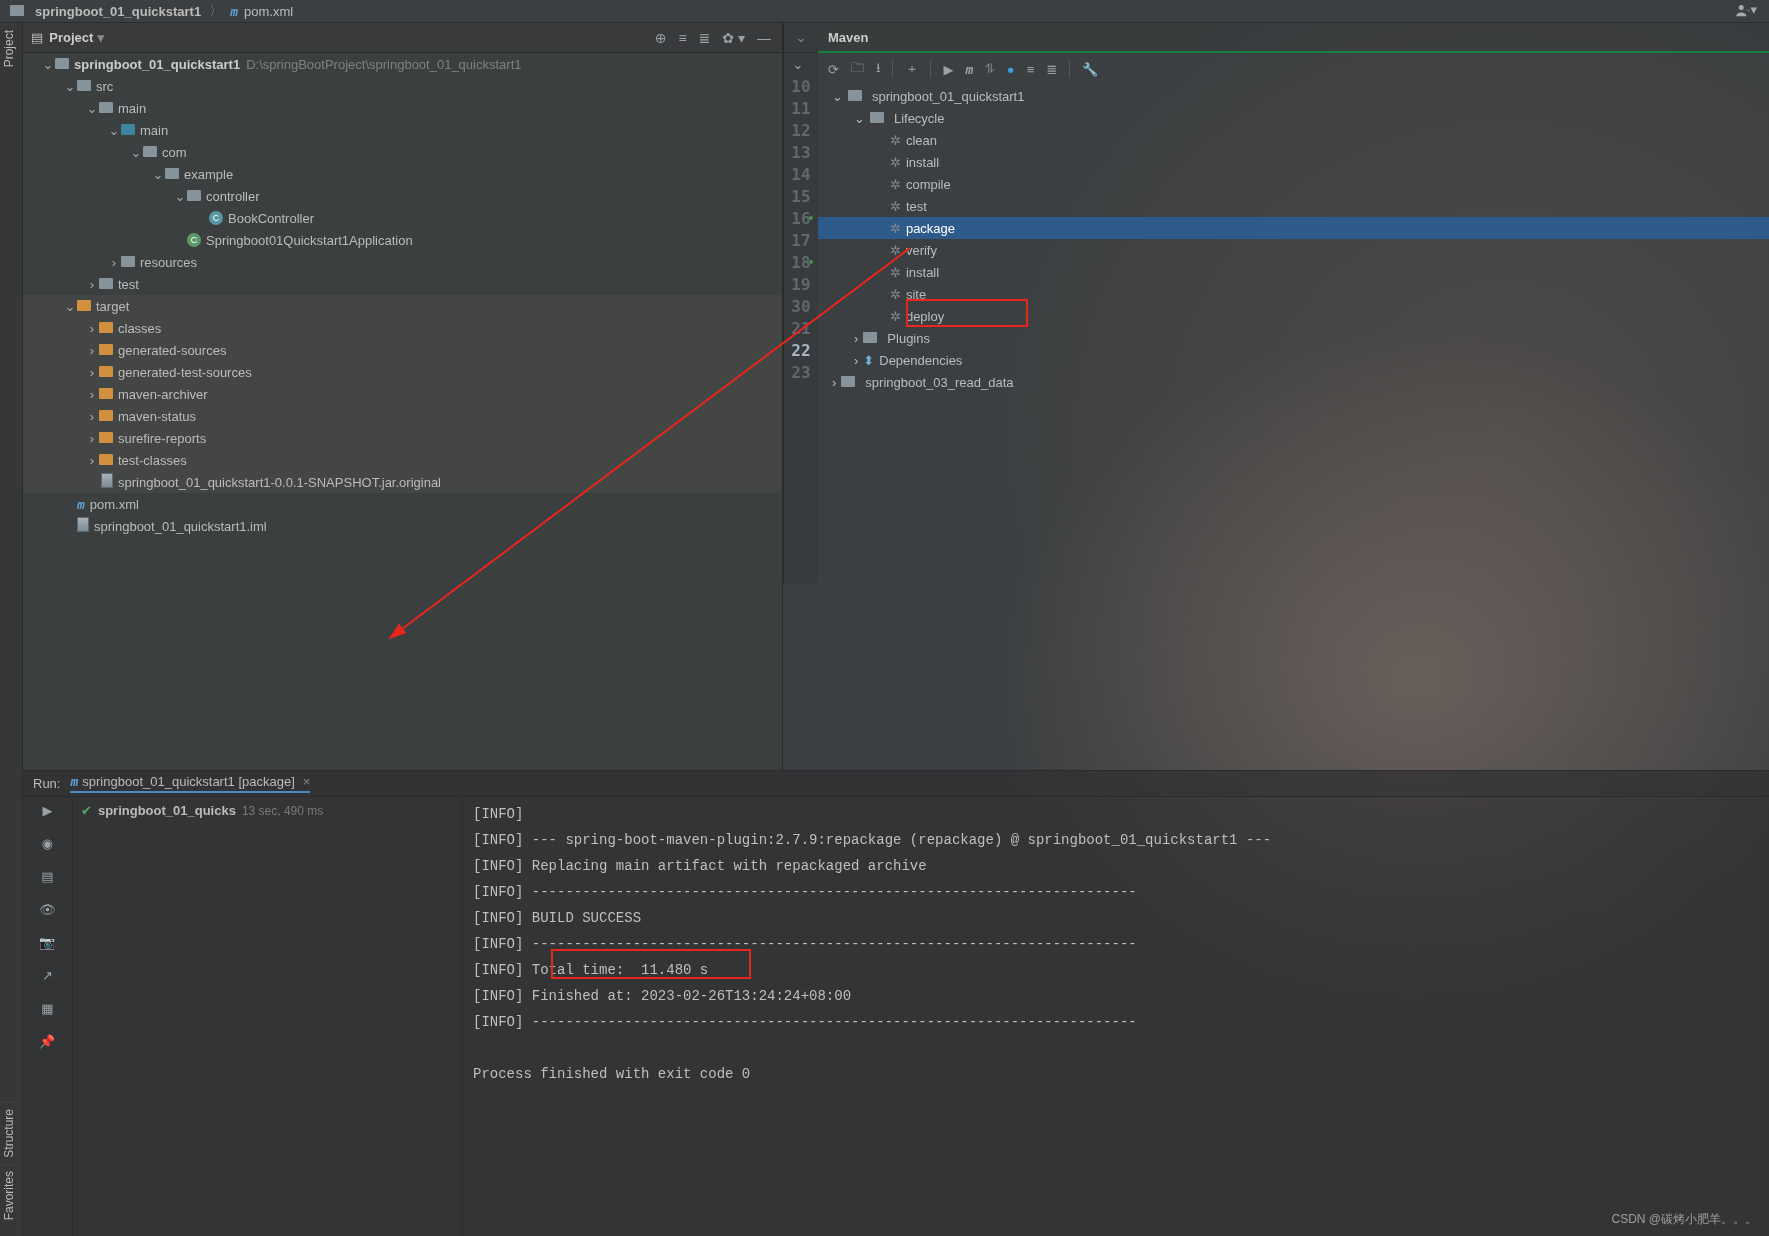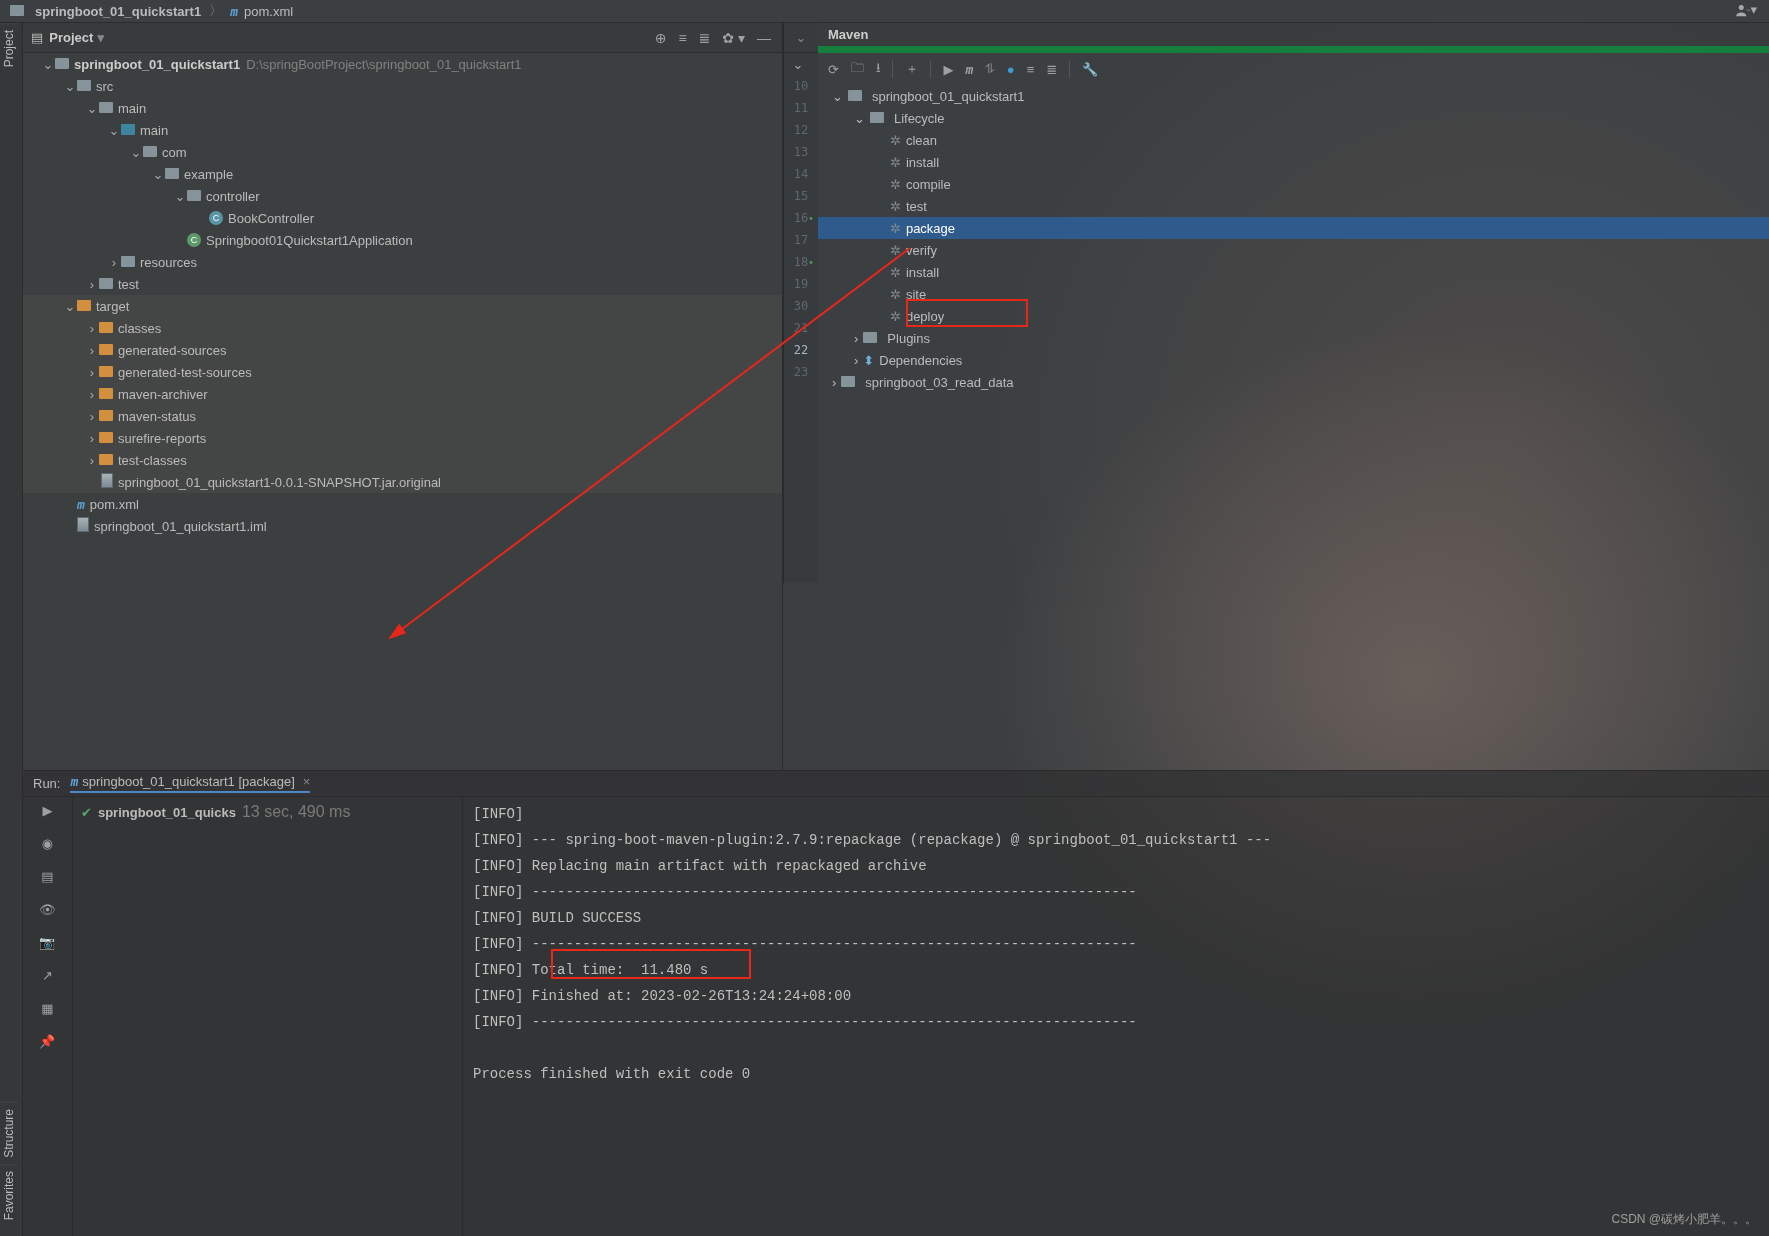--- a/index.html
+++ b/index.html
@@ -38,45 +38,45 @@
   .folder-blue::before { content:""; display:inline-block; width:14px; height:11px; background:#3e86a0; border-radius:1px; margin-right:5px; }
   .folder-gray::before { content:""; display:inline-block; width:14px; height:11px; background:#87939a; border-radius:1px; margin-right:5px; }
   .folder-orange::before { content:""; display:inline-block; width:14px; height:11px; background:#d28f3e; border-radius:1px; margin-right:5px; }
   .file-c { display:inline-flex; width:14px; height:14px; border-radius:50%; background:#5896a6; color:#fff; font-size:9px; align-items:center; justify-content:center; margin-right:5px;}
   .file-jar::before { content:""; display:inline-block; width:10px; height:13px; background:linear-gradient(#a8b2b8,#7c8a93); border:1px solid #5d6a73; margin-right:5px;}
   .proj-label { color:#ccc; }
   .proj-path { color:#808080; margin-left:6px; }
   .highlight-area { background:rgba(170,150,130,.08); }
   .gutter { position:absolute; top:23px; left:783px; width:35px; height:560px; background:rgba(50,52,54,.35); border-left:1px solid #2b2b2b; }
   .gutter-top { height:30px; display:flex; align-items:center; justify-content:center; border-bottom:1px solid #2b2b2b;}
-  .ln { height:22px; display:flex; align-items:center; justify-content:center; color:#5e686e; font-size:12px; font-family:Consolas,monospace;}
+  .ln { height:22px; display:flex; align-items:center; justify-content:center; color:#5e686e; font-size:16px; font-family:Consolas,monospace;font-weight:bold;}
   .ln.cur { color:#a9b7c6; }
   .ln.dot::after { content:"•"; position:absolute; margin-left:20px; color:#499c54; font-size:10px;}
   .maven-pane { position:absolute; top:23px; left:818px; right:0; height:560px; }
-  .maven-head { height:30px; display:flex; align-items:center; padding:0 10px; border-bottom:7px solid #15803d; font-weight:bold; color:#ccc; background:rgba(50,52,54,.3);}
+  .maven-head { height:30px; display:flex; align-items:center; padding:0 10px; border-bottom:2px solid #15803d; font-weight:bold; color:#ccc; background:rgba(50,52,54,.3);}
   .maven-tb { height:32px; display:flex; align-items:center; gap:12px; padding:0 10px; }
   .maven-tb .ico { color:#9da1a3; cursor:pointer;}
   .maven-tb .sep { width:1px; height:18px; background:#555; }
   .maven-tree { }
   .mrow { height:22px; display:flex; align-items:center; gap:5px; }
   .mrow.selected { background:#2e5a8c; color:#fff; }
   .gear-mini { color:#808891; }
   .red-box { border:2px solid #e8261a; position:absolute; }
   .arrow-line { position:absolute; left:370px; top:238px; width:560px; height:410px; pointer-events:none;}
   .editor-top-ico { position:absolute; top:55px; left:788px; width:28px; height:28px; color:#aaa; display:flex; align-items:center; justify-content:center;}
   .run-pane { position:absolute; left:23px; right:0; top:770px; bottom:0; border-top:1px solid #2b2b2b; background:rgba(43,43,43,.55);}
   .run-head { height:26px; display:flex; align-items:center; padding:0 10px; gap:10px; border-bottom:1px solid #2b2b2b; background:rgba(50,52,54,.45);}
   .run-head .tab { display:flex; align-items:center; gap:4px; border-bottom:2px solid #4a88c7; padding-bottom:2px;}
   .run-head .close { color:#888; margin-left:4px; cursor:pointer;}
   .run-body { display:flex; height:calc(100% - 26px);}
   .run-tools { width:50px; display:flex; flex-direction:column; align-items:center; padding-top:6px; gap:18px; border-right:1px solid #2b2b2b;}
   .run-tools .ico { color:#9da1a3; }
   .run-status { width:390px; padding:6px 8px; border-right:1px solid #2b2b2b;}
   .run-status .line1 { display:flex; align-items:center; gap:6px; }
-  .run-status .time { color:#7a7a7a; font-size:16px;}
+  .run-status .time { color:#7a7a7a; font-size:12px;}
   .console { flex:1; padding:4px 10px; font-family:Consolas,"Courier New",monospace; font-size:14px; line-height:26px; color:#bfbfbf; white-space:pre;}
   .play-green { color:#59a869;}
   .check-green { color:#59a869;}
   .watermark { position:absolute; right:12px; bottom:8px; font-size:12px; color:#c0c0c0; opacity:.75;}
   .icon-svg { width:15px; height:15px; display:inline-block; vertical-align:middle;}
 </style>
 </head>
 <body>
 
 <div class="top-bar">

